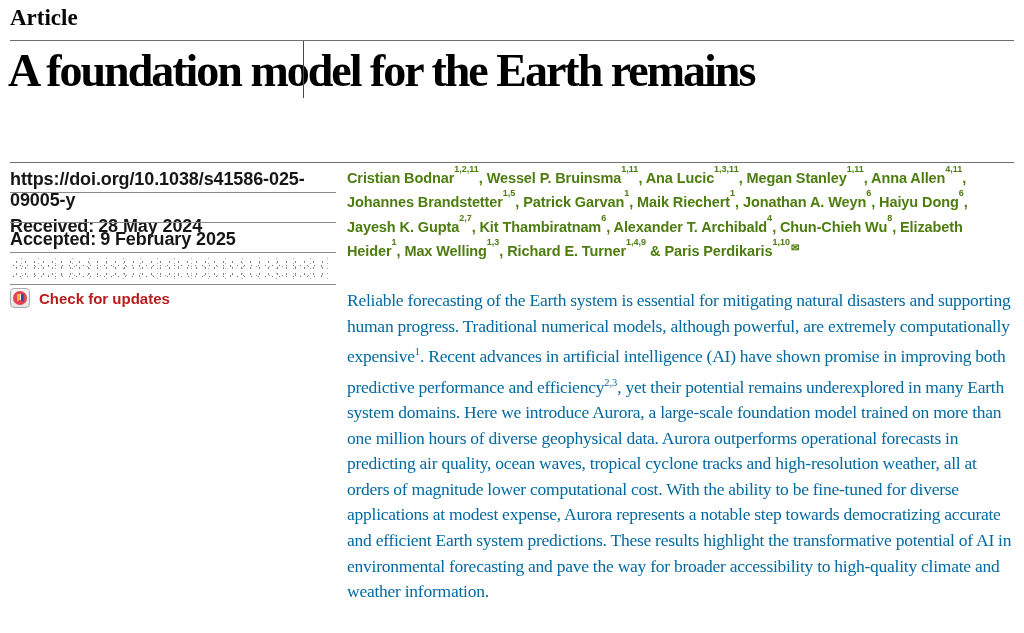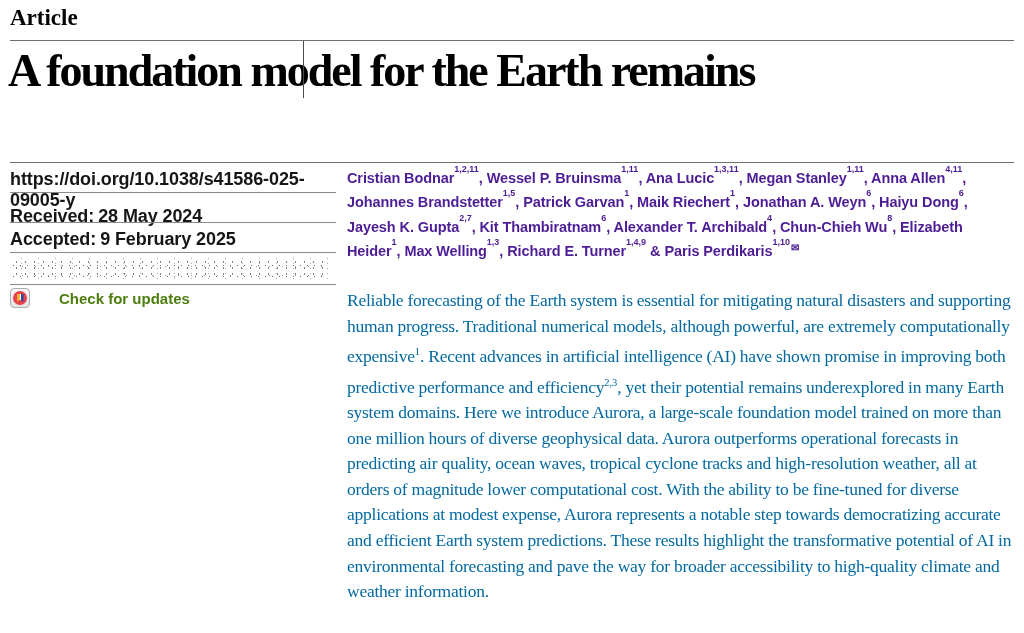--- a/index.html
+++ b/index.html
@@ -18,49 +18,49 @@
   #caret { left:303px; top:41px; width:1px; height:57px; background:#4a4a4a; }
   #rule-mid { left:10px; top:162px; width:1004px; }
 
   
   .meta-rule { left:10px; width:326px; background:#8a8a8a; }
   #mrule-1 { top:192px; } #mrule-2 { top:222px; }
   #mrule-3 { top:252px; } #mrule-4 { top:284px; }
   .meta-line { left:10px; width:326px; font-weight:700; font-size:18px;
                letter-spacing:-0.1px; color:#161616; }
   #doi      { top:169px; text-decoration:none; color:#161616; display:block; }
-  #received { top:206px; }
+  #received { top:216px; }
   #accepted { top:229px; }
   .meta-label { margin-right:4px; }
 
   #noise-line { left:10px; top:258px; width:318px; height:21px;
     background-image:
       radial-gradient(circle, #838383 0.8px, transparent 1.05px),
       radial-gradient(circle, #9a9a9a 0.7px, transparent 0.95px),
       radial-gradient(circle, #6f6f6f 0.6px, transparent 0.85px),
       radial-gradient(circle, #a8a8a8 0.6px, transparent 0.8px);
     background-size: 9px 6px, 13px 9px, 7px 11px, 17px 5px;
     background-position: 2px 1px, 6px 4px, 0 2px, 3px 3px; }
 
   #check-updates { left:10px; top:288px; display:flex; align-items:center;
                    gap:9px; cursor:pointer; }
-  #check-label { font-weight:700; font-size:15px; color:#4d7c0f;margin-left:20px; }
+  #check-label { font-weight:700; font-size:15px; color:#b91c1c; }
   .crossmark { width:20px; height:20px; border:1px solid #adadad; border-radius:4px;
                background:linear-gradient(#f7f7f7,#e4e4e4);
                display:flex; align-items:center; justify-content:center; }
   .cm-circle { width:14px; height:14px; border-radius:50%; background:#e5424d;
                display:flex; align-items:center; justify-content:center; }
   .cm-book { width:7px; height:8px;
              background:linear-gradient(90deg,#f9b233 0 40%, #ffffff 40% 55%, #274b9f 55% 100%);
              clip-path:polygon(0 0,100% 0,100% 100%,50% 72%,0 100%); }
 
   
   #authors { left:347px; top:164px; width:672px; font-weight:700;
              font-size:14.5px; line-height:20.5px; letter-spacing:-0.1px;
-             color:#4c1d95; }
+             color:#4d7c0f; }
   #authors sup, .au-sup { font-size:9px; font-weight:700; position:relative;
              top:-5px; letter-spacing:0; }
   .envelope { font-size:10px; position:relative; top:-5px; margin-left:1px; }
 
   #abstract { left:347px; top:288px; width:672px;
               font-family:"Liberation Serif", serif; font-size:17.5px;
               line-height:25.6px; letter-spacing:-0.25px; color:#0369a1; }
   #abstract sup { font-size:10.5px; position:relative; top:0; letter-spacing:0; }
 </style>
 </head>

